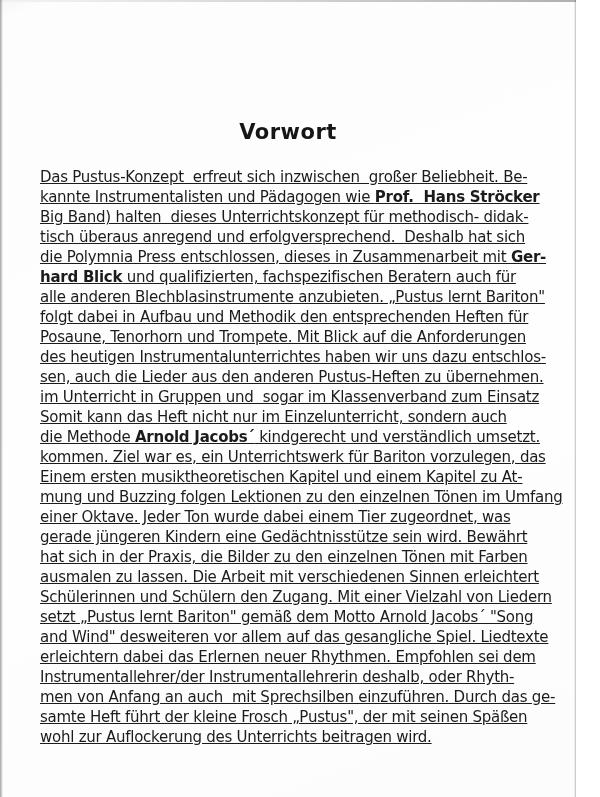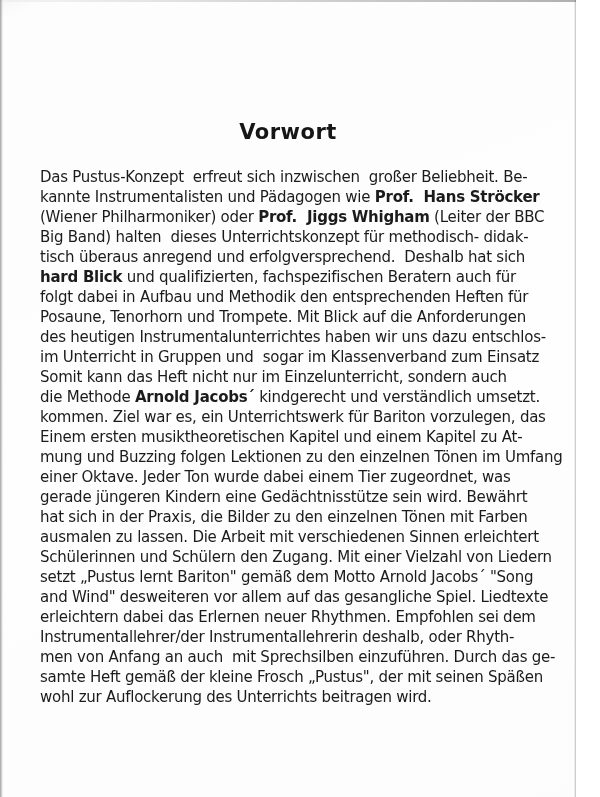--- a/index.html
+++ b/index.html
@@ -55,57 +55,60 @@
     top: 167px;
     left: 40px;
     width: 537px;
     font-size: 15px;
     line-height: 20px;
     letter-spacing: -0.25px;
   }
   .line {
     white-space: pre;
     height: 20px;
+    text-decoration: underline;
   }
   .bold {
     font-weight: bold;
   }
 </style>
 </head>
 <body>
 
 <div class="page">
   <div class="edge-top"></div>
   <div class="edge-left"></div>
   <div class="edge-right"></div>
 
   <h1 class="title">Vorwort</h1>
 
   <div class="paragraph">
       <div class="line"><span>Das Pustus-Konzept  erfreut sich inzwischen  großer Beliebheit. Be-</span></div>
       <div class="line"><span>kannte Instrumentalisten und Pädagogen wie </span><span class="bold">Prof.  Hans Ströcker</span></div>
-      <div class="line"><span>(Wiener Philharmoniker) oder </span><span class="bold">Prof.  Jiggs Whigham</span><span> (Leiter der BBC</span></div>
       <div class="line"><span>Big Band) halten  dieses Unterrichtskonzept für methodisch- didak-</span></div>
       <div class="line"><span>tisch überaus anregend und erfolgversprechend.  Deshalb hat sich</span></div>
+      <div class="line"><span>die Polymnia Press entschlossen, dieses in Zusammenarbeit mit </span><span class="bold">Ger-</span></div>
       <div class="line"><span class="bold">hard Blick</span><span> und qualifizierten, fachspezifischen Beratern auch für</span></div>
+      <div class="line"><span>alle anderen Blechblasinstrumente anzubieten. „Pustus lernt Bariton"</span></div>
       <div class="line"><span>folgt dabei in Aufbau und Methodik den entsprechenden Heften für</span></div>
       <div class="line"><span>Posaune, Tenorhorn und Trompete. Mit Blick auf die Anforderungen</span></div>
       <div class="line"><span>des heutigen Instrumentalunterrichtes haben wir uns dazu entschlos-</span></div>
+      <div class="line"><span>sen, auch die Lieder aus den anderen Pustus-Heften zu übernehmen.</span></div>
       <div class="line"><span>im Unterricht in Gruppen und  sogar im Klassenverband zum Einsatz</span></div>
       <div class="line"><span>Somit kann das Heft nicht nur im Einzelunterricht, sondern auch</span></div>
       <div class="line"><span>die Methode </span><span class="bold">Arnold Jacobs´</span><span> kindgerecht und verständlich umsetzt.</span></div>
       <div class="line"><span>kommen. Ziel war es, ein Unterrichtswerk für Bariton vorzulegen, das</span></div>
       <div class="line"><span>Einem ersten musiktheoretischen Kapitel und einem Kapitel zu At-</span></div>
       <div class="line"><span>mung und Buzzing folgen Lektionen zu den einzelnen Tönen im Umfang</span></div>
       <div class="line"><span>einer Oktave. Jeder Ton wurde dabei einem Tier zugeordnet, was</span></div>
       <div class="line"><span>gerade jüngeren Kindern eine Gedächtnisstütze sein wird. Bewährt</span></div>
       <div class="line"><span>hat sich in der Praxis, die Bilder zu den einzelnen Tönen mit Farben</span></div>
       <div class="line"><span>ausmalen zu lassen. Die Arbeit mit verschiedenen Sinnen erleichtert</span></div>
       <div class="line"><span>Schülerinnen und Schülern den Zugang. Mit einer Vielzahl von Liedern</span></div>
       <div class="line"><span>setzt „Pustus lernt Bariton" gemäß dem Motto Arnold Jacobs´ "Song</span></div>
       <div class="line"><span>and Wind" desweiteren vor allem auf das gesangliche Spiel. Liedtexte</span></div>
       <div class="line"><span>erleichtern dabei das Erlernen neuer Rhythmen. Empfohlen sei dem</span></div>
       <div class="line"><span>Instrumentallehrer/der Instrumentallehrerin deshalb, oder Rhyth-</span></div>
       <div class="line"><span>men von Anfang an auch  mit Sprechsilben einzuführen. Durch das ge-</span></div>
-      <div class="line"><span>samte Heft gemäß der kleine Frosch „Pustus", der mit seinen Späßen</span></div>
+      <div class="line"><span>samte Heft führt der kleine Frosch „Pustus", der mit seinen Späßen</span></div>
       <div class="line"><span>wohl zur Auflockerung des Unterrichts beitragen wird.</span></div>
     </div>
 </div>
 
 </body></html>

